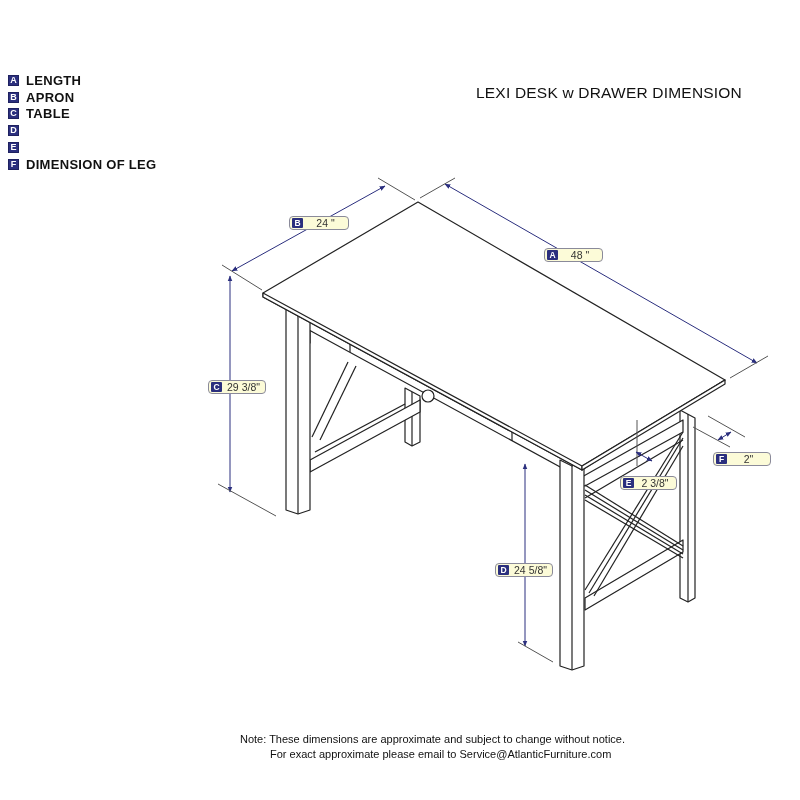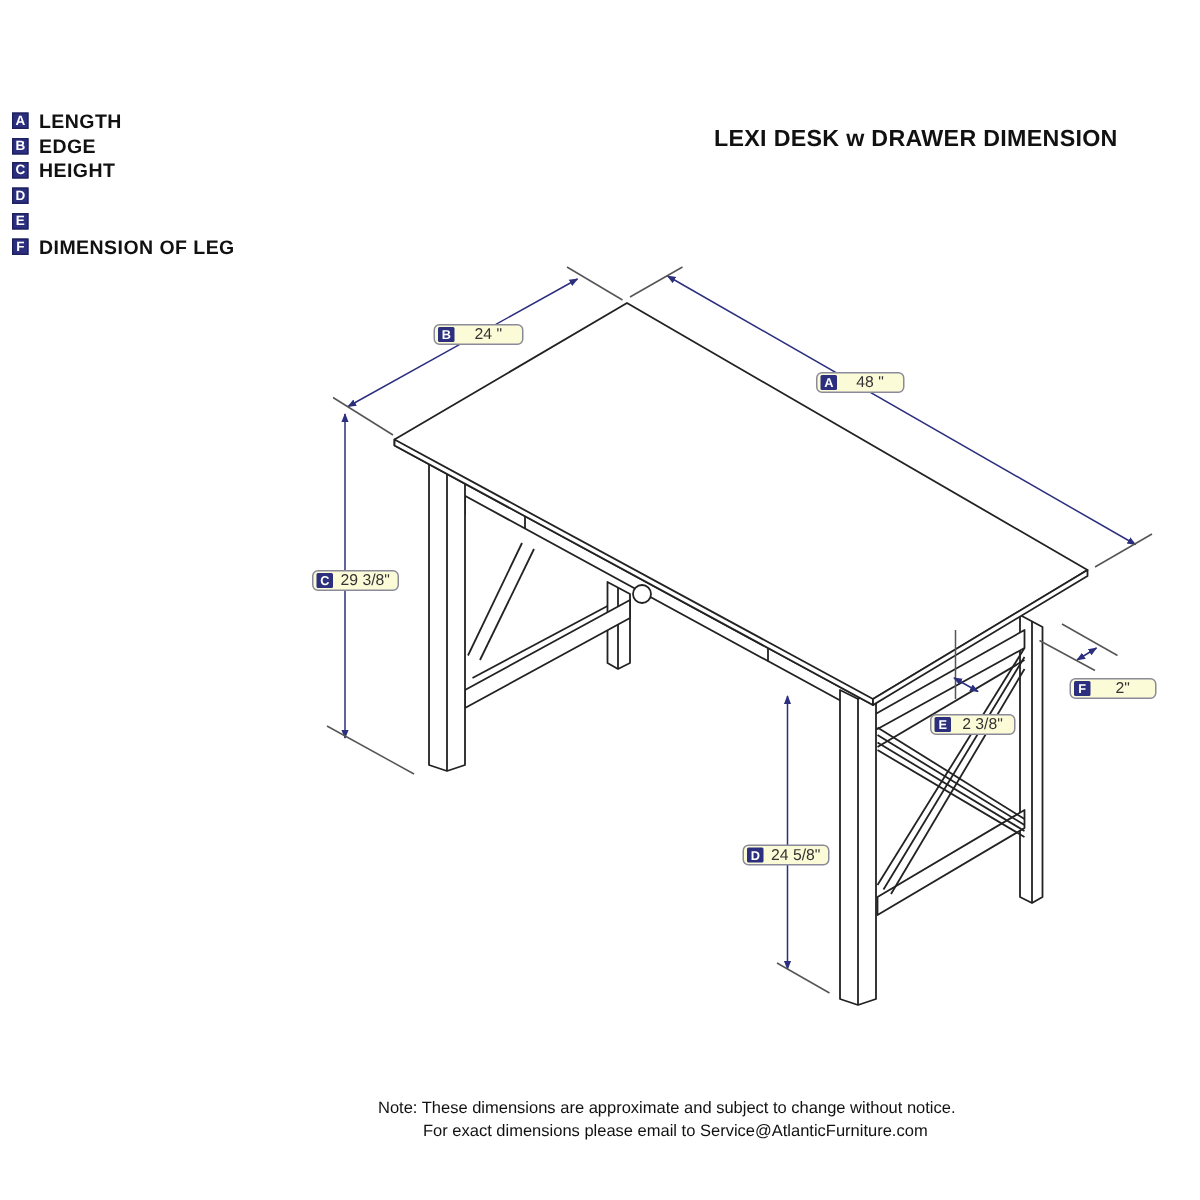--- a/index.html
+++ b/index.html
@@ -1,43 +1,43 @@
 <!DOCTYPE html>
 <html><head>
 <meta charset="utf-8">
 <style>
   html, body { margin:0; padding:0; background:#ffffff; }
   body { width:800px; height:800px; position:relative; overflow:hidden; font-family:"Liberation Sans", sans-serif; }
   .legend { position:absolute; left:8px; top:72px; }
   .legend-item { display:flex; align-items:center; height:16.8px; }
   .legend-key { width:11px; height:11px; background:#2b2f7e; color:#fff; font-size:9px; font-weight:bold; display:flex; align-items:center; justify-content:center; margin-right:7px; line-height:1; border:1px solid #1e2160; box-sizing:border-box; }
   .legend-label { font-size:13px; font-weight:bold; color:#111; letter-spacing:0.3px; }
-  .title { position:absolute; left:476px; top:84px; font-size:15.5px; font-weight:bold; color:#111; letter-spacing:0.2px; }
+  .title { position:absolute; left:476px; top:84px; font-size:15.5px; font-weight:normal; color:#111; letter-spacing:0.2px; }
   svg.drawing { position:absolute; left:0; top:0; }
   .tag { position:absolute; height:14px; display:flex; align-items:center; background:#fcfbd8; border:1.3px solid #8a8a9a; border-radius:4px; box-sizing:border-box; font-size:10.5px; color:#333; }
   .tag-key { width:11px; height:10px; background:#2b2f7e; color:#fff; font-size:8.5px; font-weight:bold; display:flex; align-items:center; justify-content:center; margin-left:2px; border-radius:1px; }
   .tag-val { flex:1; text-align:center; padding:0 3px; }
-  .note { position:absolute; left:252px; top:732px; font-size:11px; color:#111; line-height:15px; }
+  .note { position:absolute; left:240px; top:732px; font-size:11px; color:#111; line-height:15px; }
   .note .l2 { padding-left:30px; }
 </style>
 </head>
 <body>
 
 <div class="legend">
   <div class="legend-item">
     <span class="legend-key">A</span>
     <span class="legend-label">LENGTH</span>
   </div>
   <div class="legend-item">
     <span class="legend-key">B</span>
-    <span class="legend-label">EDGE</span>
+    <span class="legend-label">APRON</span>
   </div>
   <div class="legend-item">
     <span class="legend-key">C</span>
-    <span class="legend-label">HEIGHT</span>
+    <span class="legend-label">TABLE</span>
   </div>
   <div class="legend-item">
     <span class="legend-key">D</span>
   </div>
   <div class="legend-item">
     <span class="legend-key">E</span>
   </div>
   <div class="legend-item">
     <span class="legend-key">F</span>
     <span class="legend-label">DIMENSION OF LEG</span>
@@ -156,14 +156,14 @@
   <span class="tag-key">E</span>
   <span class="tag-val">2 3/8"</span>
 </div>
 <div class="tag" style="left:713px;top:452px;width:58px;">
   <span class="tag-key">F</span>
   <span class="tag-val">2"</span>
 </div>
 
 <div class="note">
   <div>Note:  These dimensions are approximate and subject to change without notice.</div>
-  <div class="l2">For exact dimensions please email to Service@AtlanticFurniture.com</div>
+  <div class="l2">For exact approximate please email to Service@AtlanticFurniture.com</div>
 </div>
 
 </body></html>

